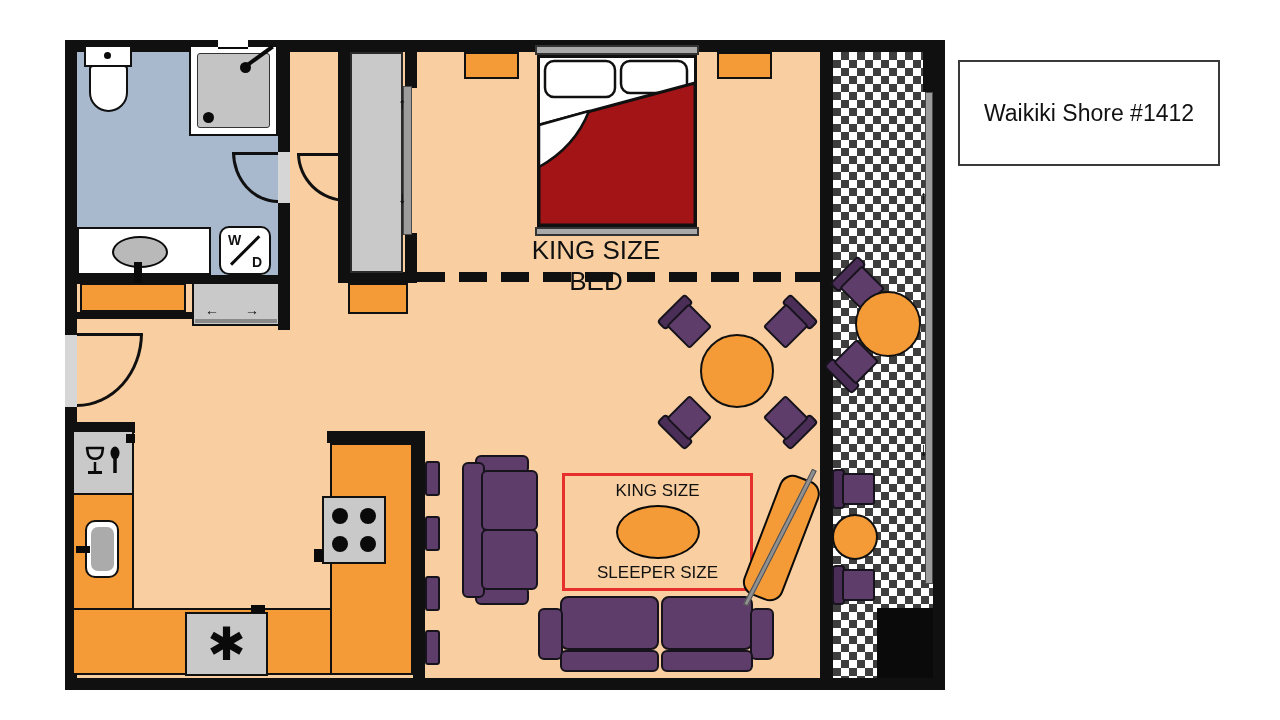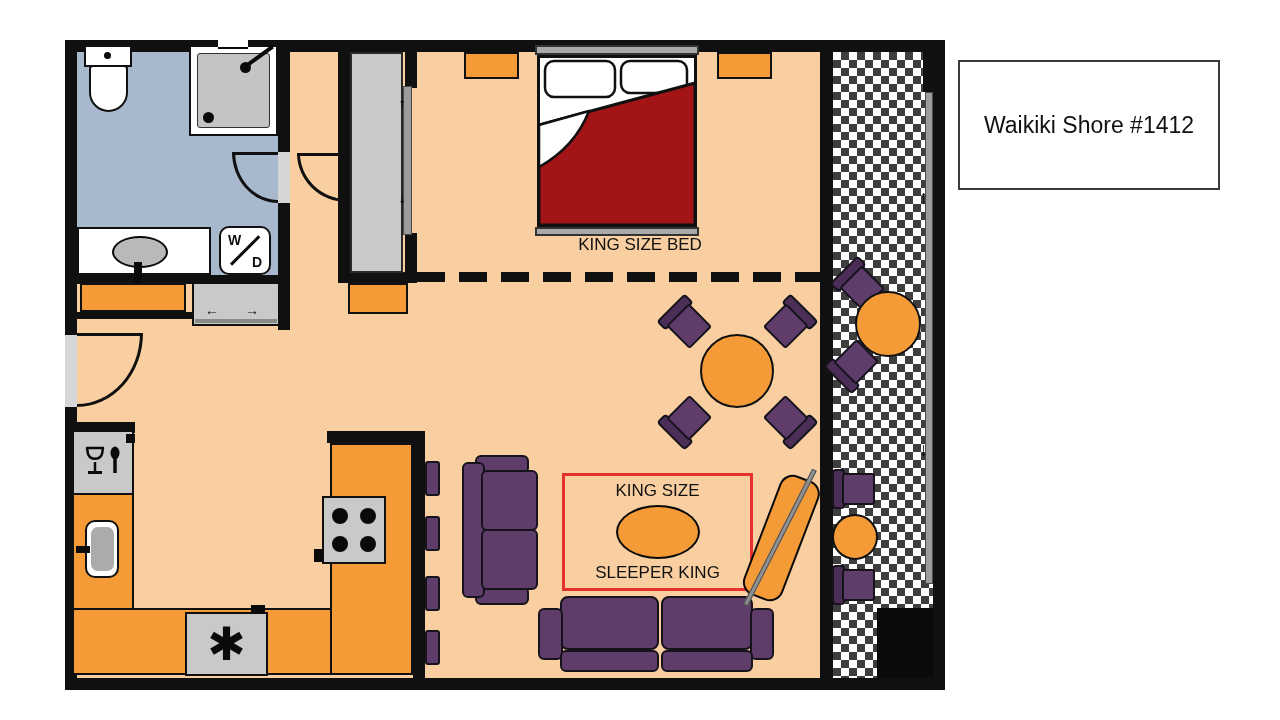--- a/index.html
+++ b/index.html
@@ -27,21 +27,21 @@
   .door-bl{position:absolute;box-sizing:border-box;border-style:solid;border-color:var(--wall);
       border-width:3px 0 3px 3px;border-bottom-left-radius:100% 100%}
   .checker{background:repeating-conic-gradient(var(--checker_dark) 0% 25%, #ffffff 0% 50%);
       background-size:16px 16px}
   .slider{position:absolute;background:#9c9c9c;border:1px solid #4a4a4a;box-sizing:border-box}
   .arrow{position:absolute;font-weight:700;color:#0a0a0a;line-height:1}
   .lbl{position:absolute;text-align:center;color:#111}
   .burner{position:absolute;width:16px;height:16px;border-radius:50%;background:#0a0a0a}
   .stool{position:absolute;width:15px;height:35px;background:var(--purple);
       border:2px solid #17131c;border-radius:3px;box-sizing:border-box}
-  #title-box{position:absolute;left:958px;top:60px;width:262px;height:130px;background:#fff;
+  #title-box{position:absolute;left:958px;top:60px;width:262px;height:106px;background:#fff;
       border:2.5px solid #3a3a3a;display:flex;flex-direction:column;justify-content:center;
       align-items:center;font-size:23px;line-height:1.4;box-sizing:border-box;text-align:center}
   .dashwall{position:absolute;height:10px;
       background:repeating-linear-gradient(90deg,var(--wall) 0 28px,transparent 28px 42px)}
 </style>
 </head>
 <body>
 
 <div class="abs" style="left:77px;top:52px;width:856px;height:626px;background:var(--floor_peach)"></div>
 <div class="abs" style="left:77px;top:52px;width:201px;height:223px;background:var(--bathroom_blue)"></div>
@@ -109,21 +109,21 @@
 <div class="ob" style="left:717px;top:52px;width:55px;height:27px"></div>
 <div class="abs" style="left:535px;top:45px;width:164px;height:10px;background:#a9a9a9;border:2px solid #333"></div>
 <svg class="abs" style="left:537px;top:55px" width="160" height="172" viewBox="0 0 160 172">
   <rect x="1.5" y="1.5" width="157" height="169" fill="#ffffff" stroke="#101010" stroke-width="3"></rect>
   <rect x="8" y="6" width="70" height="36" rx="9" fill="#ffffff" stroke="#101010" stroke-width="2.5"></rect>
   <rect x="84" y="6" width="66" height="32" rx="9" fill="#ffffff" stroke="#101010" stroke-width="2.5"></rect>
   <path d="M2 70 L158 28 L158 170 L2 170 Z" fill="#A31416" stroke="#101010" stroke-width="3" stroke-linejoin="round"></path>
   <path d="M2 70 L52 56 Q38 92 2 112 Z" fill="#ffffff" stroke="#101010" stroke-width="2.5" stroke-linejoin="round"></path>
 </svg>
 <div class="abs" style="left:535px;top:227px;width:164px;height:9px;background:#a9a9a9;border:2px solid #333"></div>
-<div class="lbl" style="left:554px;top:235px;width:172px;font-size:17px">KING SIZE BED</div>
+<div class="lbl" style="left:510px;top:235px;width:172px;font-size:26px">KING SIZE BED</div>
 
 <div class="chair" style="left:666px;top:301px;transform:rotate(-45deg)">
   <div class="cback"></div>
     <div class="cseat"></div>
   </div>
 <div class="chair" style="left:769px;top:301px;transform:rotate(45deg)">
   <div class="cback"></div>
     <div class="cseat"></div>
   </div>
 <div class="chair" style="left:666px;top:399px;transform:rotate(-135deg)">
@@ -178,21 +178,21 @@
   <div class="pb" style="left:123px;top:2px;width:92px;height:54px;border-radius:8px"></div>
   <div class="pb" style="left:0;top:14px;width:25px;height:52px"></div>
   <div class="pb" style="left:212px;top:14px;width:24px;height:52px"></div>
   <div class="pb" style="left:22px;top:56px;width:99px;height:22px"></div>
   <div class="pb" style="left:123px;top:56px;width:92px;height:22px"></div>
 </div>
 <div class="abs" style="left:562px;top:473px;width:191px;height:118px;border:3px solid var(--marker_red);
             display:flex;flex-direction:column;align-items:center;justify-content:space-between;padding:5px 0">
   <span style="font-size:17px">KING SIZE</span>
   <span style="width:84px;height:54px;background:var(--orange);border:2.5px solid #0a0a0a;border-radius:50%;box-sizing:border-box"></span>
-  <span style="font-size:17px">SLEEPER KING</span>
+  <span style="font-size:17px">SLEEPER SIZE</span>
 </div>
 <div class="abs" style="left:746px;top:468px;width:70px;height:142px;transform:rotate(21deg)">
   <div style="position:absolute;left:14px;top:6px;width:42px;height:128px;background:var(--orange);
               border:2.5px solid #0a0a0a;border-radius:14px;box-sizing:border-box"></div>
   <div style="position:absolute;left:31px;top:-6px;width:5px;height:152px;background:#909090;
               border:1px solid #4f4f4f;transform:rotate(6deg);box-sizing:border-box"></div>
 </div>
 
 <div class="chair" style="left:839px;top:263px;transform:rotate(-45deg)">
   <div class="cback"></div>

